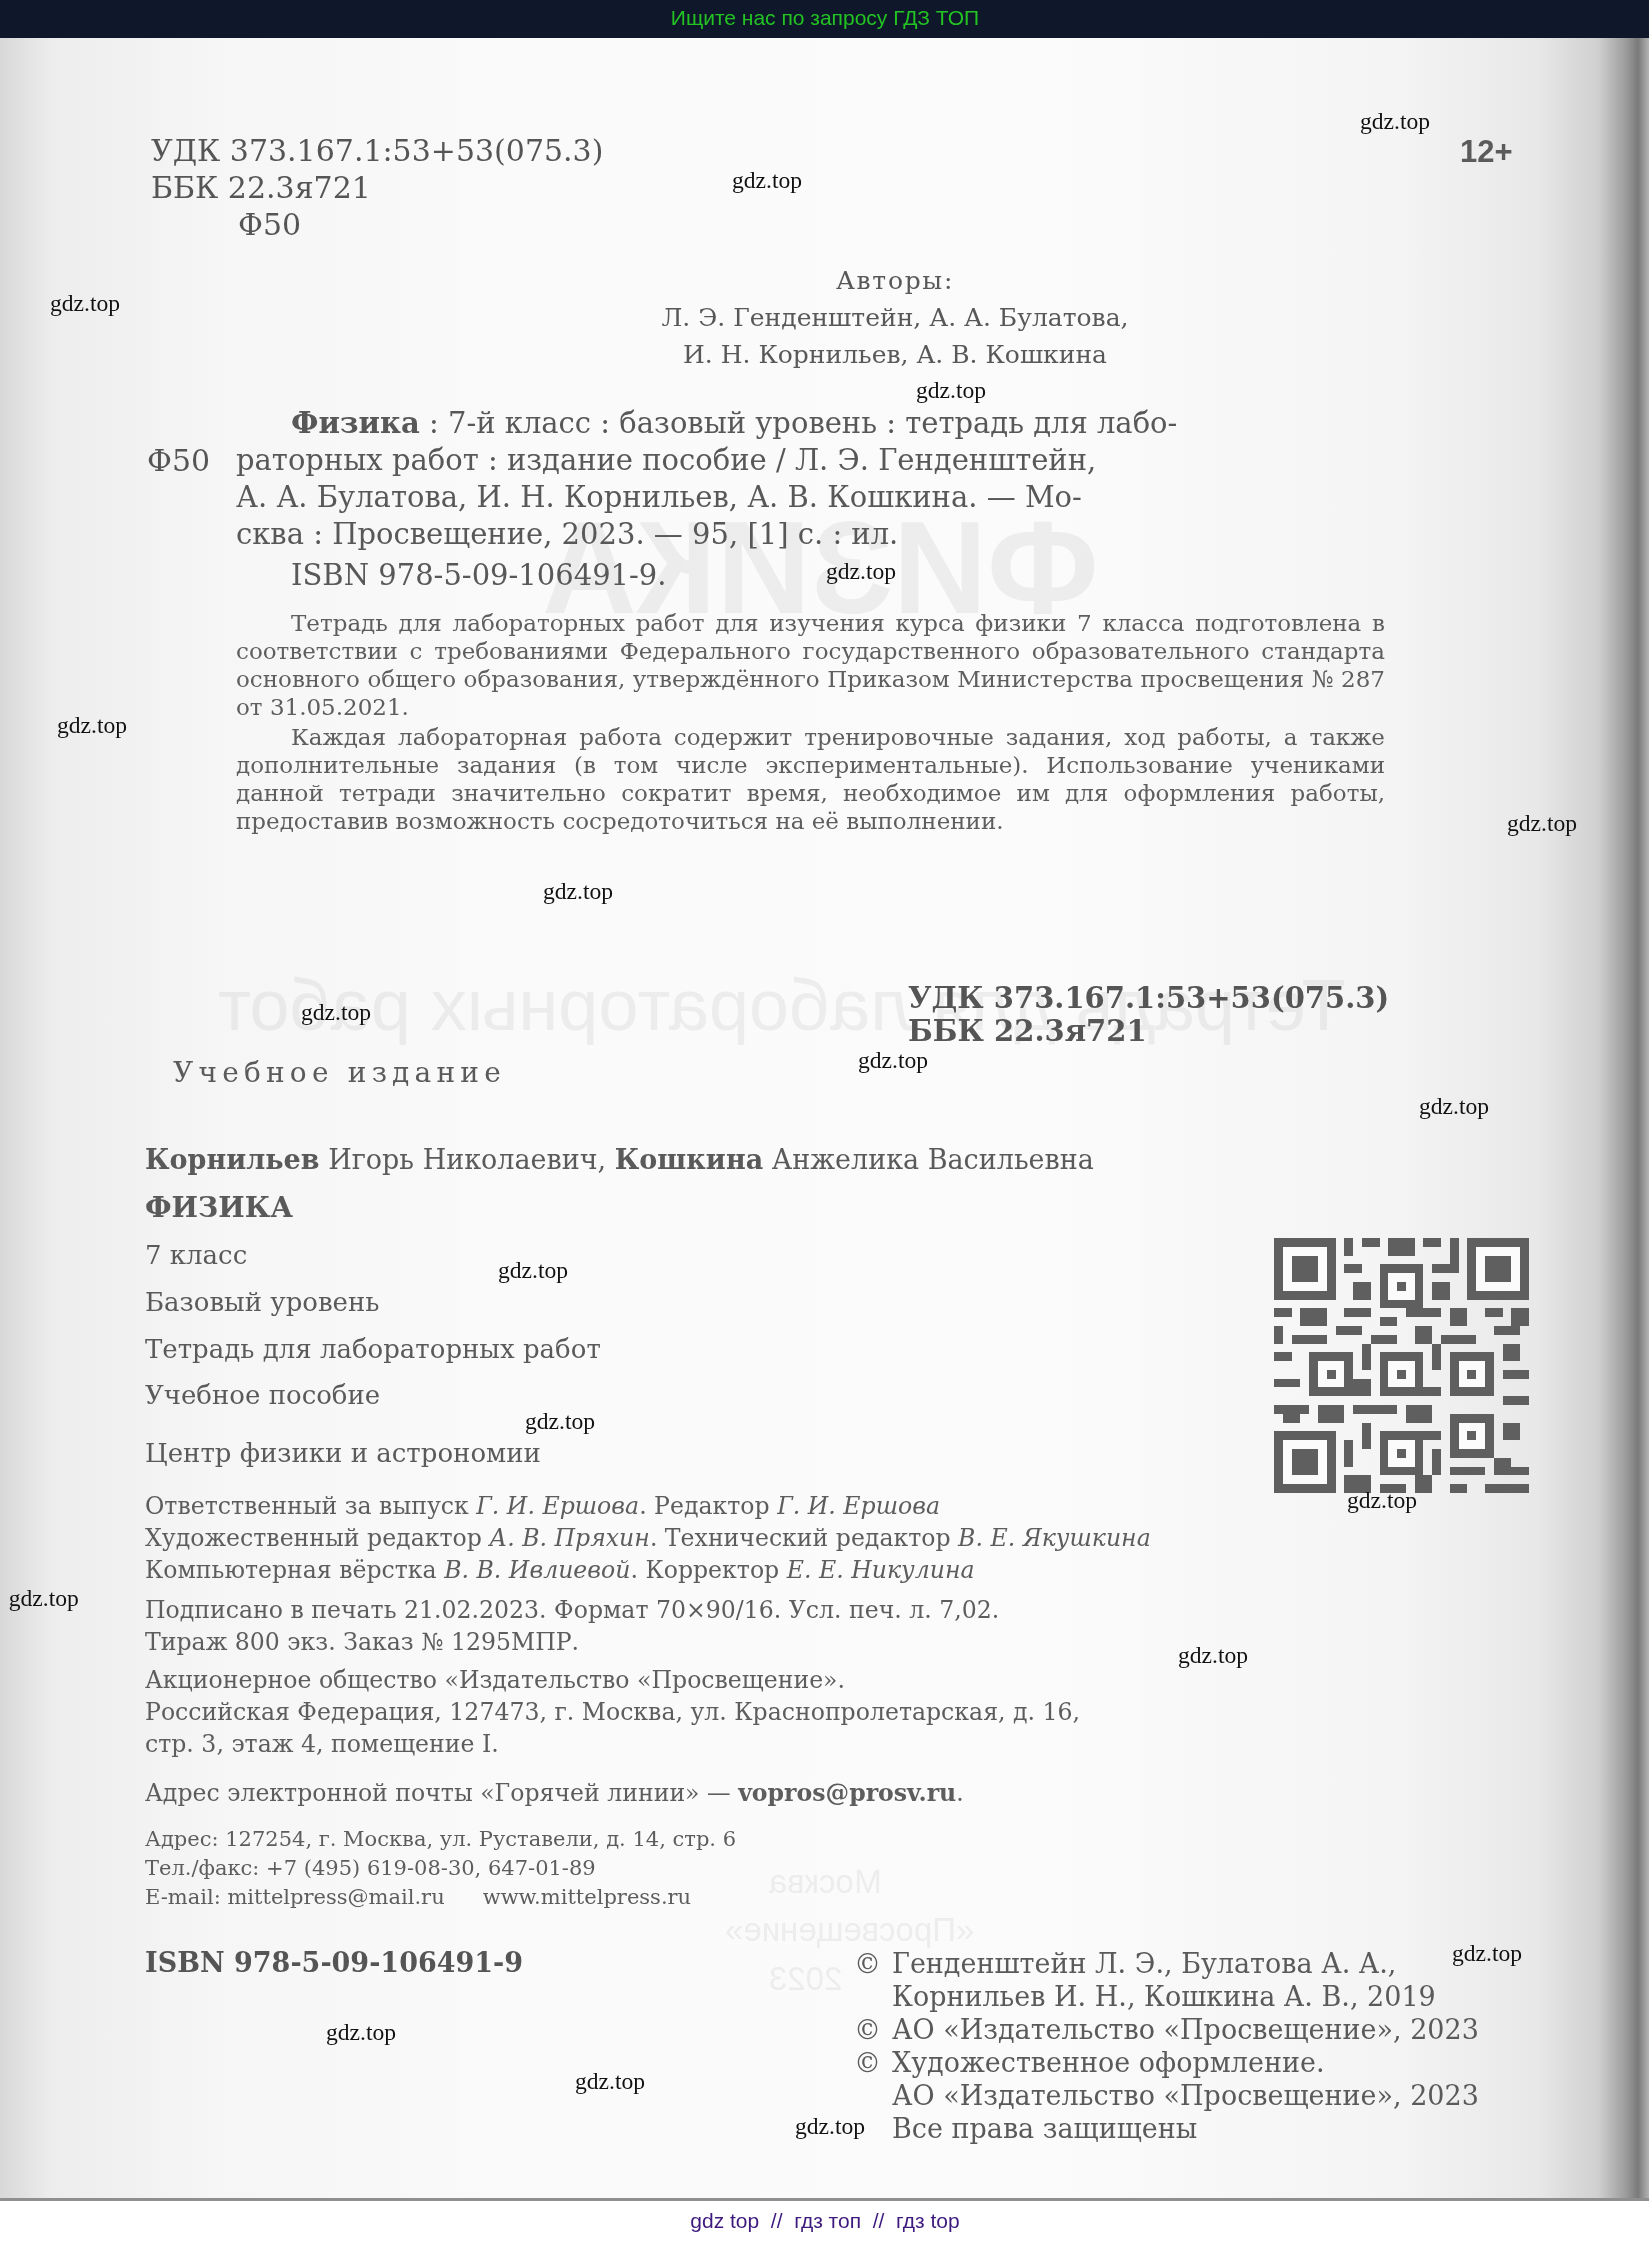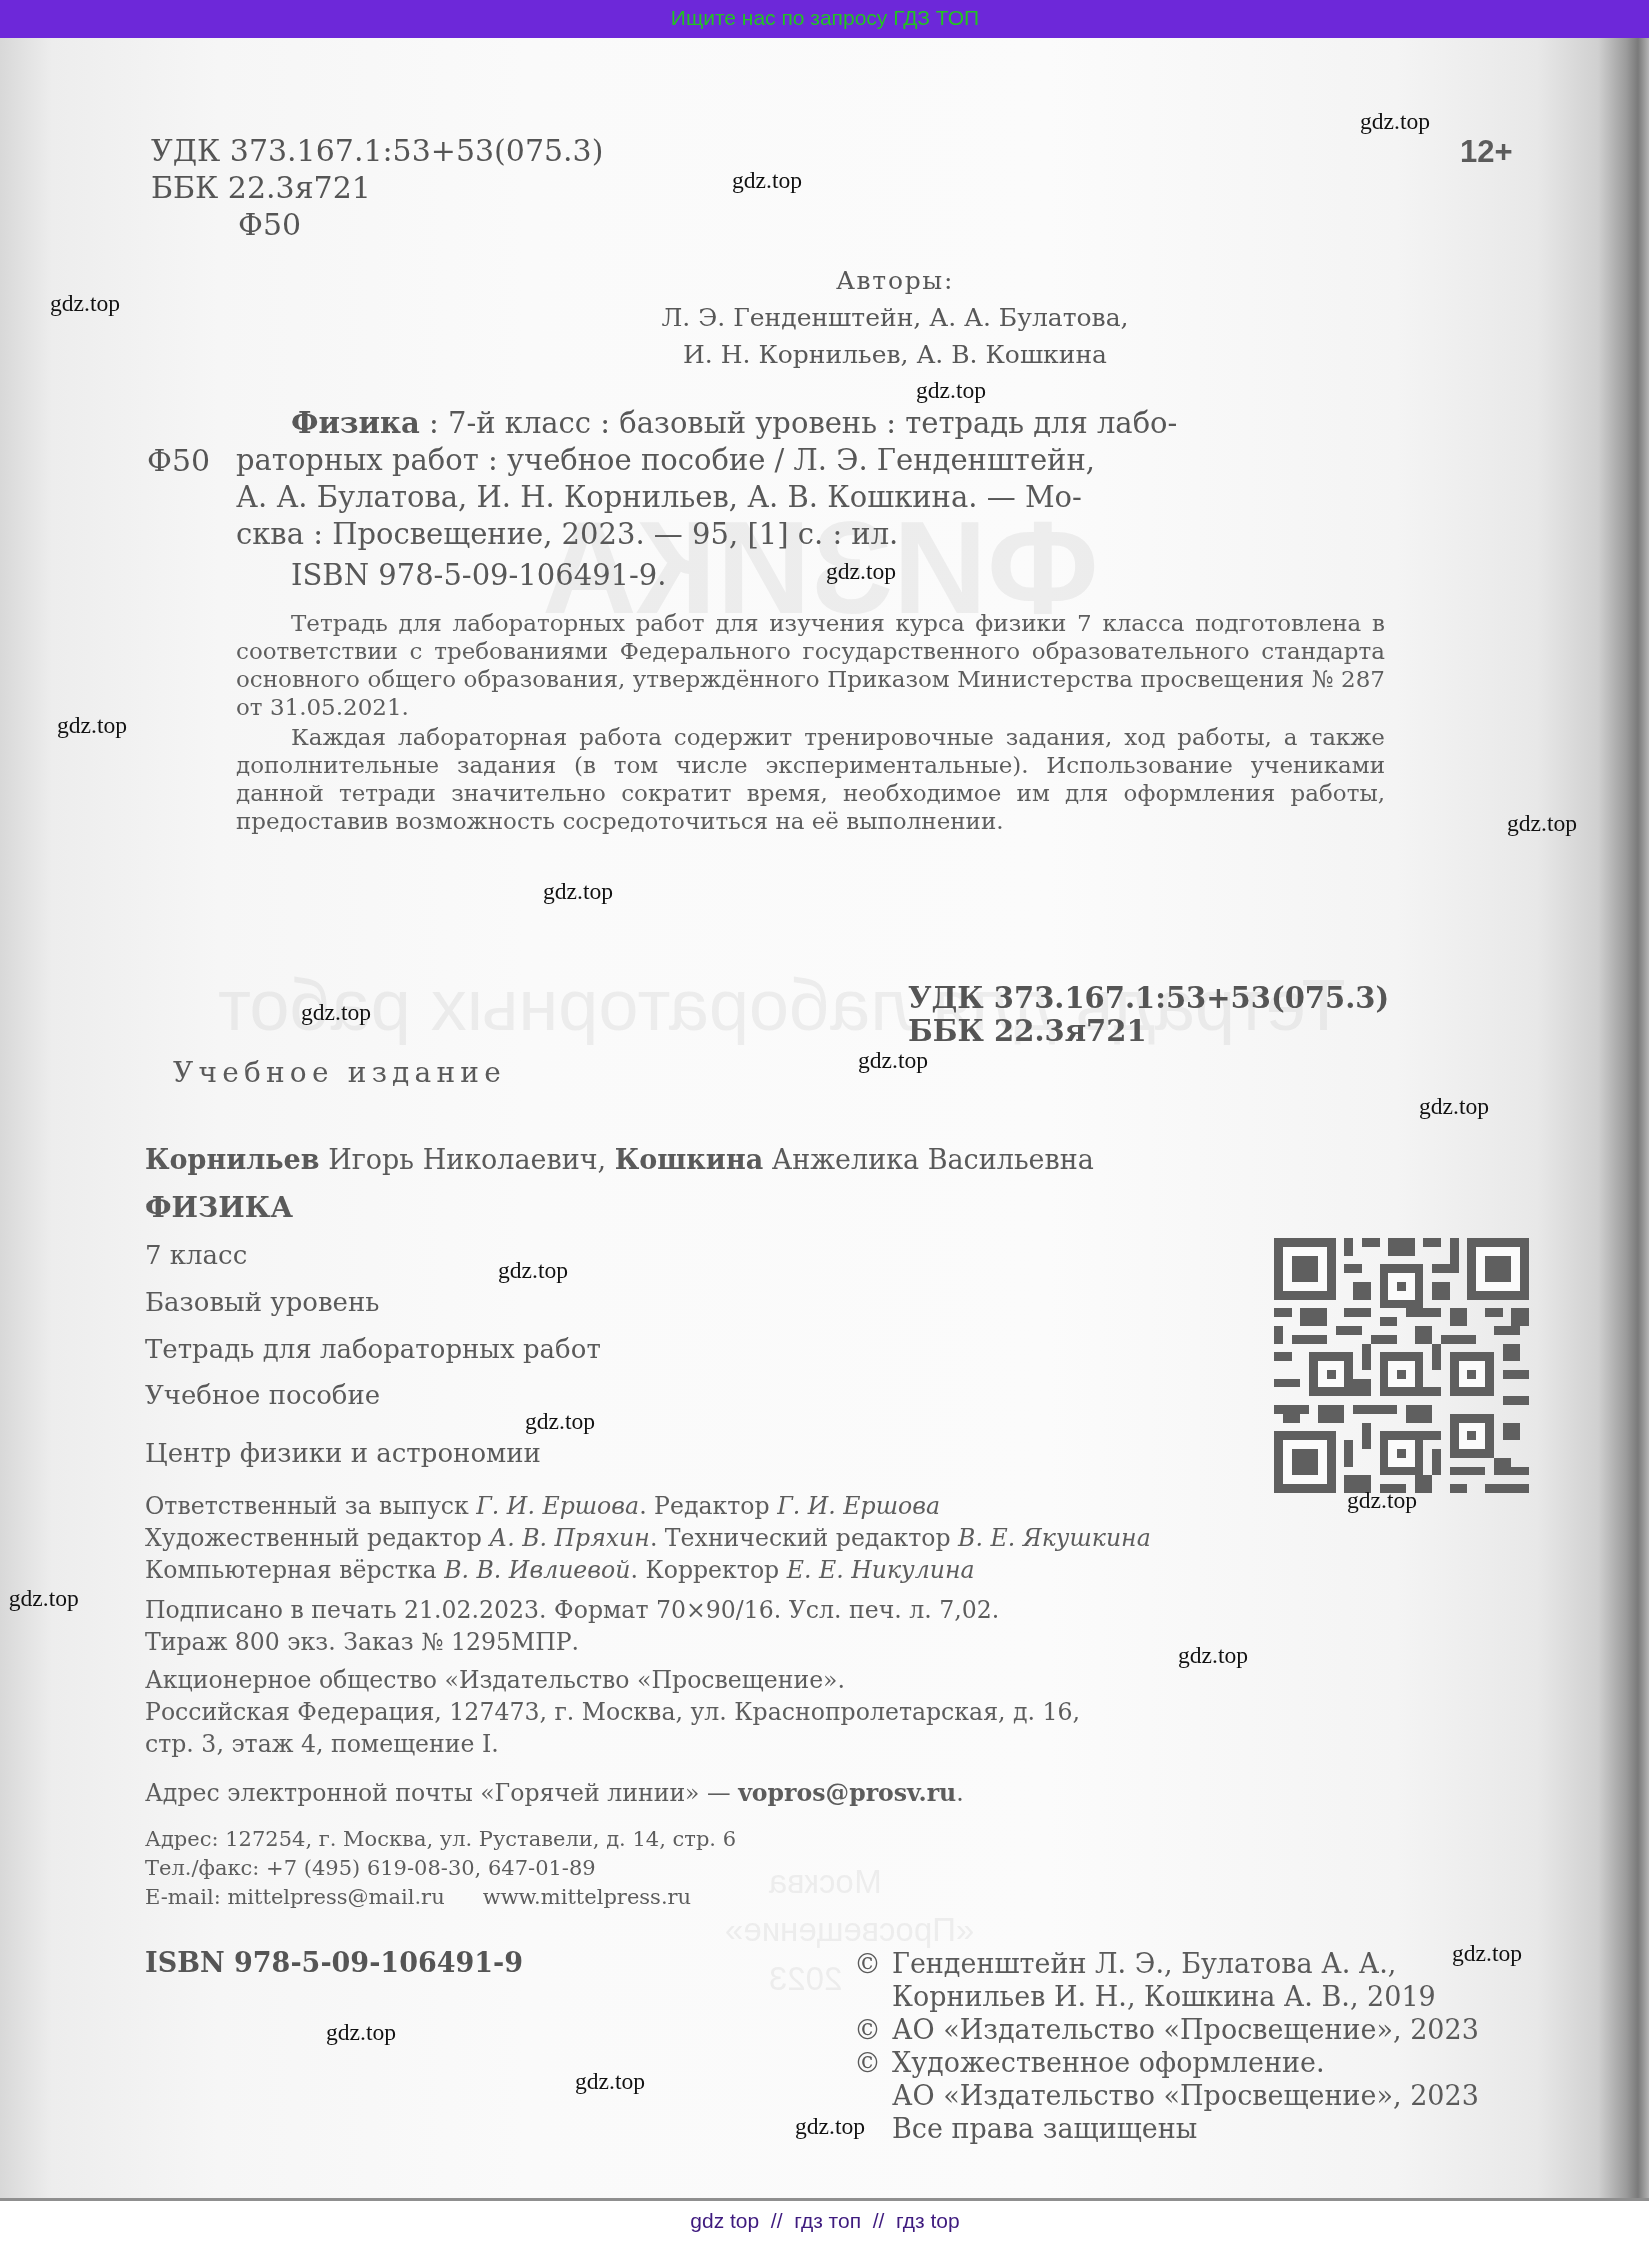--- a/index.html
+++ b/index.html
@@ -4,21 +4,21 @@
 <style>
   html, body { margin: 0; padding: 0; }
   body {
     width: 1650px; height: 2241px; position: relative; overflow: hidden;
     background: #ffffff;
     font-family: "DejaVu Serif", "Liberation Serif", serif;
     color: #5a5a5a;
   }
   .topbar {
     position: absolute; left: 0; top: 0; width: 1650px; height: 38px;
-    background: #6d28d9; text-align: center;
+    background: #0f172a; text-align: center;
     font-family: "Liberation Sans", sans-serif; font-size: 21px; line-height: 35px;
     color: #22c322;
   }
   .page {
     position: absolute; left: 0; top: 38px; width: 1650px; height: 2163px;
     background: linear-gradient(90deg, #d8d8d8 0px, #ededed 52px, #f6f6f6 218px, #fafafa 524px, #fbfbfb 1048px, #f4f4f4 1397px, #e8e8e8 1537px, #d0d0d0 1598px, #9c9c9c 1626px, #7a7a7a 1638px, #b9b9b9 1650px);
     border-bottom: 3.5px solid #8f8f8f;
     box-sizing: border-box;
   }
   .bottombar {
@@ -79,21 +79,21 @@
 
   <div class="t authors-block" style="left:419px; top:224px; width:952px;">
     <div style="letter-spacing:1.7px;">Авторы:</div>
     <div>Л. Э. Генденштейн, А. А. Булатова,</div>
     <div>И. Н. Корнильев, А. В. Кошкина</div>
   </div>
 
   <div class="t udk" style="left:147px; top:404px;">Ф50</div>
   <div class="t biblio" style="left:236px; top:367px; width:1149px; white-space:normal;">
     <div style="padding-left:55px;"><span class="b">Физика</span><span> : 7-й класс : базовый уровень : тетрадь для лабо-</span></div>
-    <div>раторных работ : учебное пособие / Л. Э. Генденштейн,</div>
+    <div>раторных работ : издание пособие / Л. Э. Генденштейн,</div>
     <div>А. А. Булатова, И. Н. Корнильев, А. В. Кошкина. — Мо-</div>
     <div>сква : Просвещение, 2023. — 95, [1] с. : ил.</div>
     <div style="padding-left:55px; margin-top:3.5px;">ISBN 978-5-09-106491-9.</div>
   </div>
 
   <div class="t abstract" style="left:236px; top:571px; width:1149px; white-space:normal;">
     <p style="text-indent:55px;">Тетрадь для лабораторных работ для изучения курса физики 7 класса подготовлена в соответствии с требованиями Федерального государственного образовательного стандарта основного общего образования, утверждённого Приказом Министерства просвещения № 287 от 31.05.2021.</p>
     <p style="text-indent:55px;">Каждая лабораторная работа содержит тренировочные задания, ход работы, а также дополнительные задания (в том числе экспериментальные). Использование учениками данной тетради значительно сократит время, необходимое им для оформления работы, предоставив возможность сосредоточиться на её выполнении.</p>
   </div>
 

